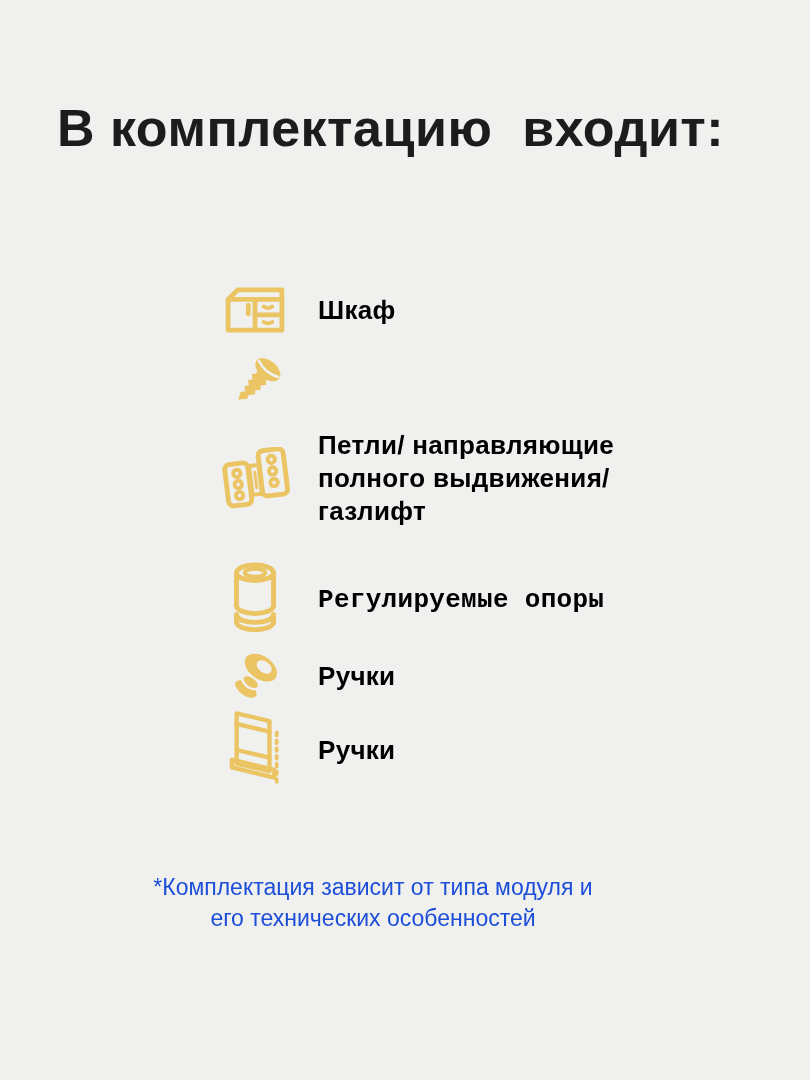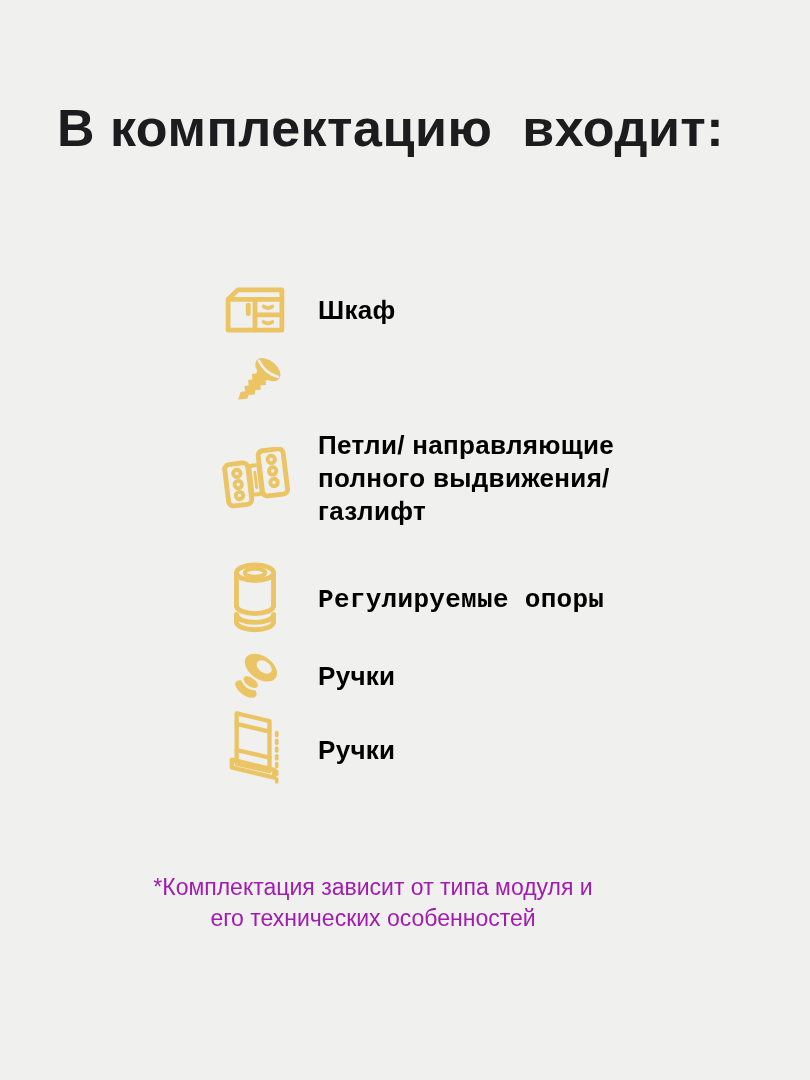--- a/index.html
+++ b/index.html
@@ -57,21 +57,21 @@
 
   .footnote {
     position: absolute;
     top: 872px;
     left: 373px;
     transform: translateX(-50%);
     width: 560px;
     text-align: center;
     font-size: 23px;
     line-height: 31px;
-    color: #a21caf;
+    color: #1d4ed8;
     white-space: pre-line;
   }
 
   svg { display: block; }
 </style>
 </head>
 <body>
 
 <div class="canvas">
 

